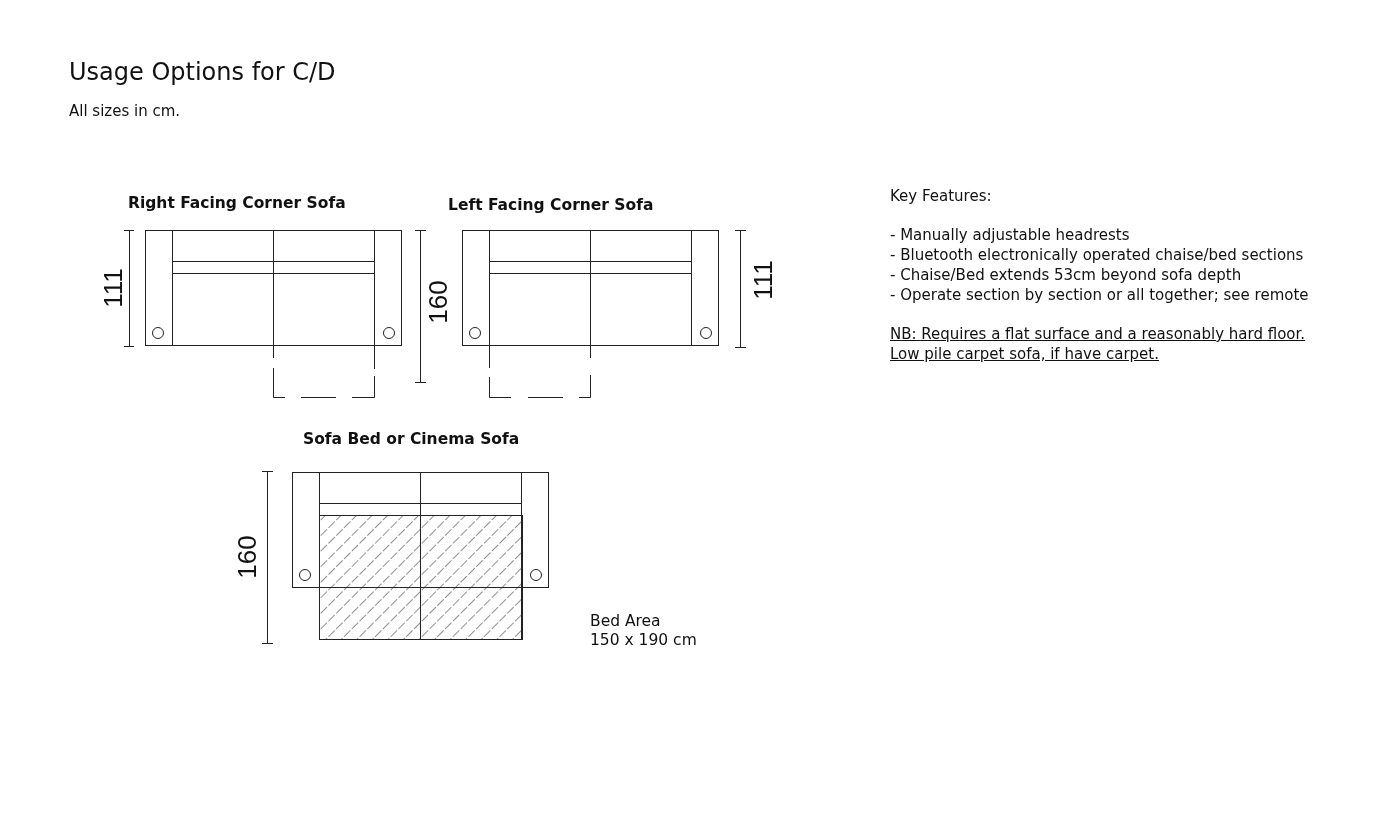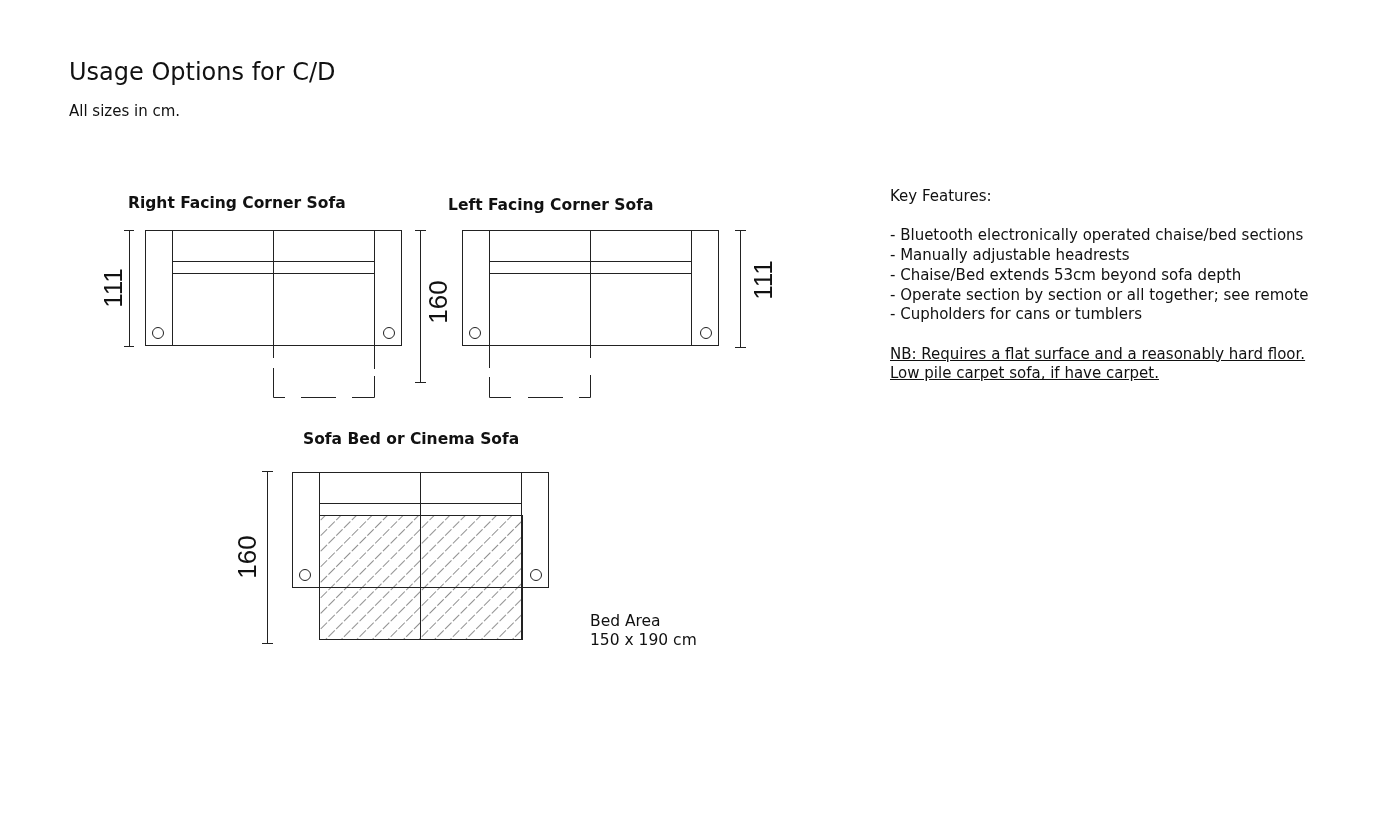--- a/index.html
+++ b/index.html
@@ -118,23 +118,22 @@
 </svg>
 
 <div class="bedarea">
   <div>Bed Area</div>
   <div>150 x 190 cm</div>
 </div>
 
 <div class="features">
   <div class="heading">Key Features:</div>
   <ul>
+    <li>- Manually adjustable headrests</li>
     <li>- Bluetooth electronically operated chaise/bed sections</li>
-    <li>- Manually adjustable headrests</li>
     <li>- Chaise/Bed extends 53cm beyond sofa depth</li>
     <li>- Operate section by section or all together; see remote</li>
-    <li>- Cupholders for cans or tumblers</li>
   </ul>
   <div class="note">
     <div>NB: Requires a flat surface and a reasonably hard floor.</div>
     <div>Low pile carpet sofa, if have carpet.</div>
   </div>
 </div>
 
 </body></html>

